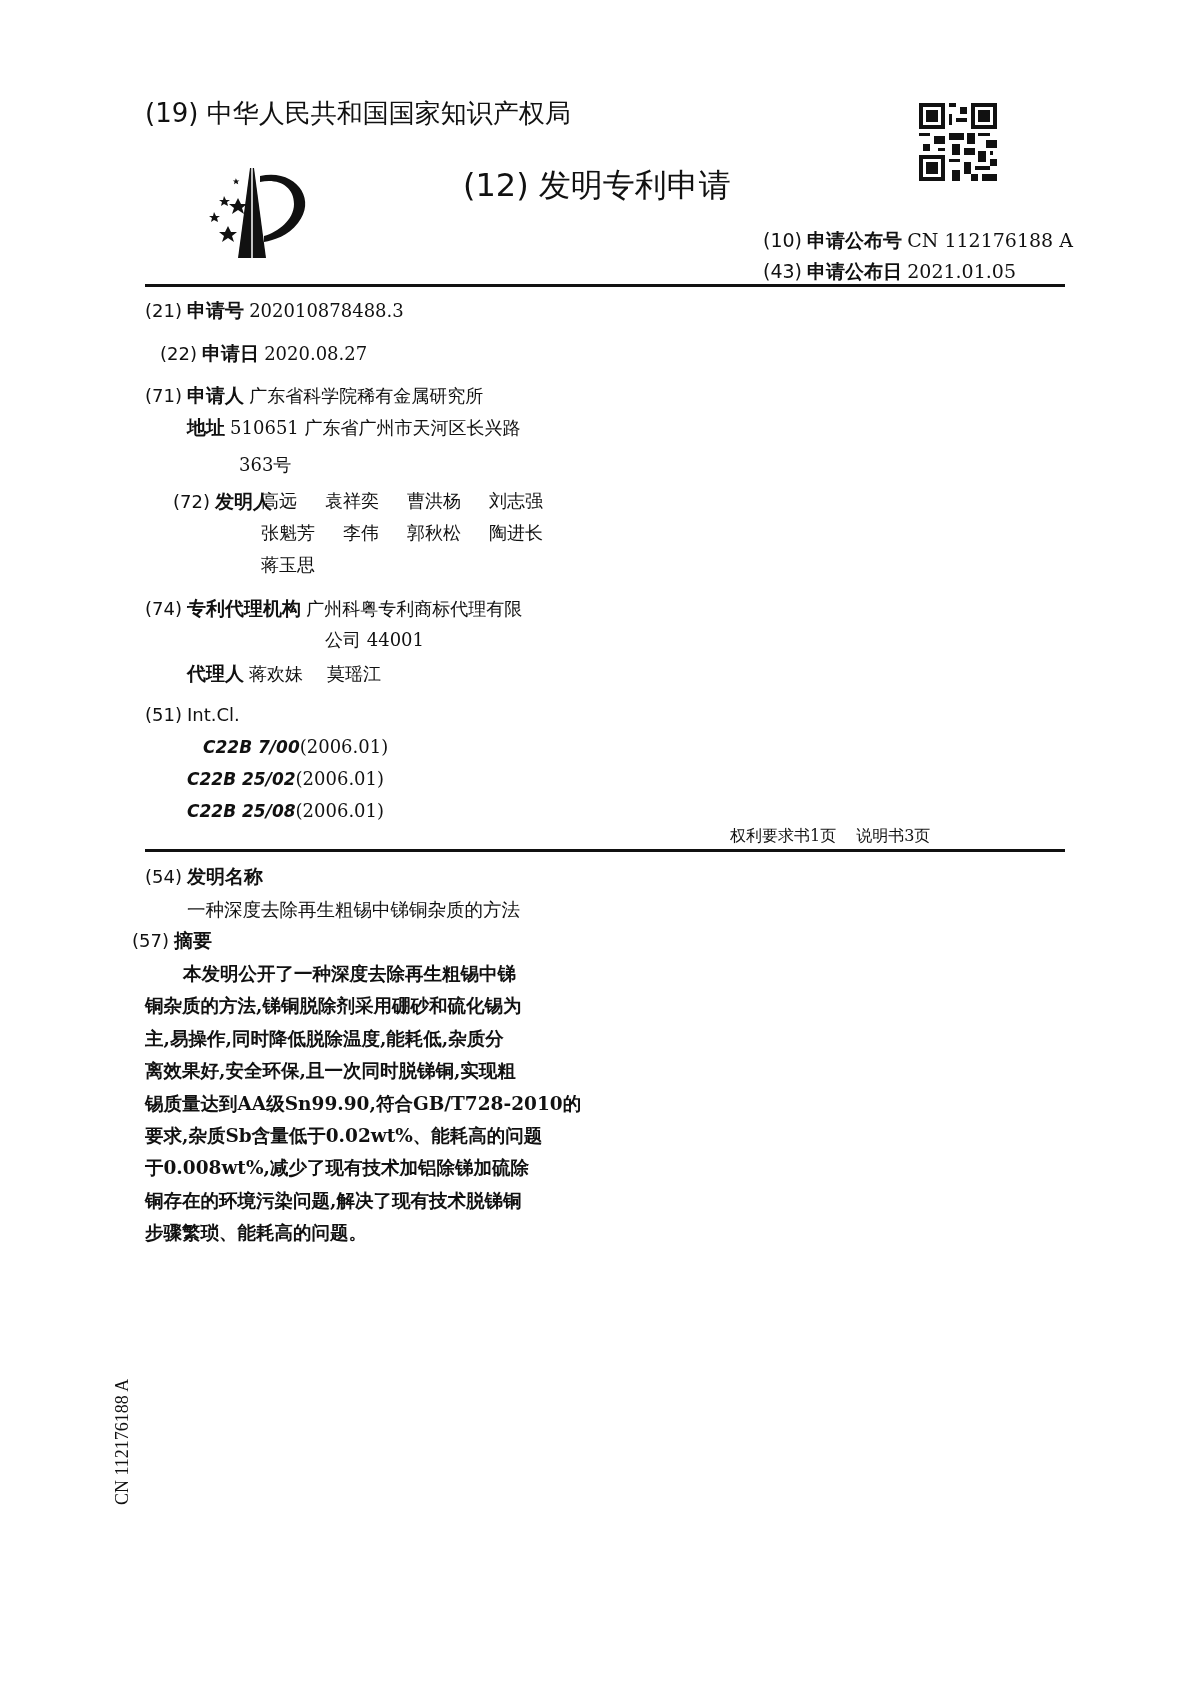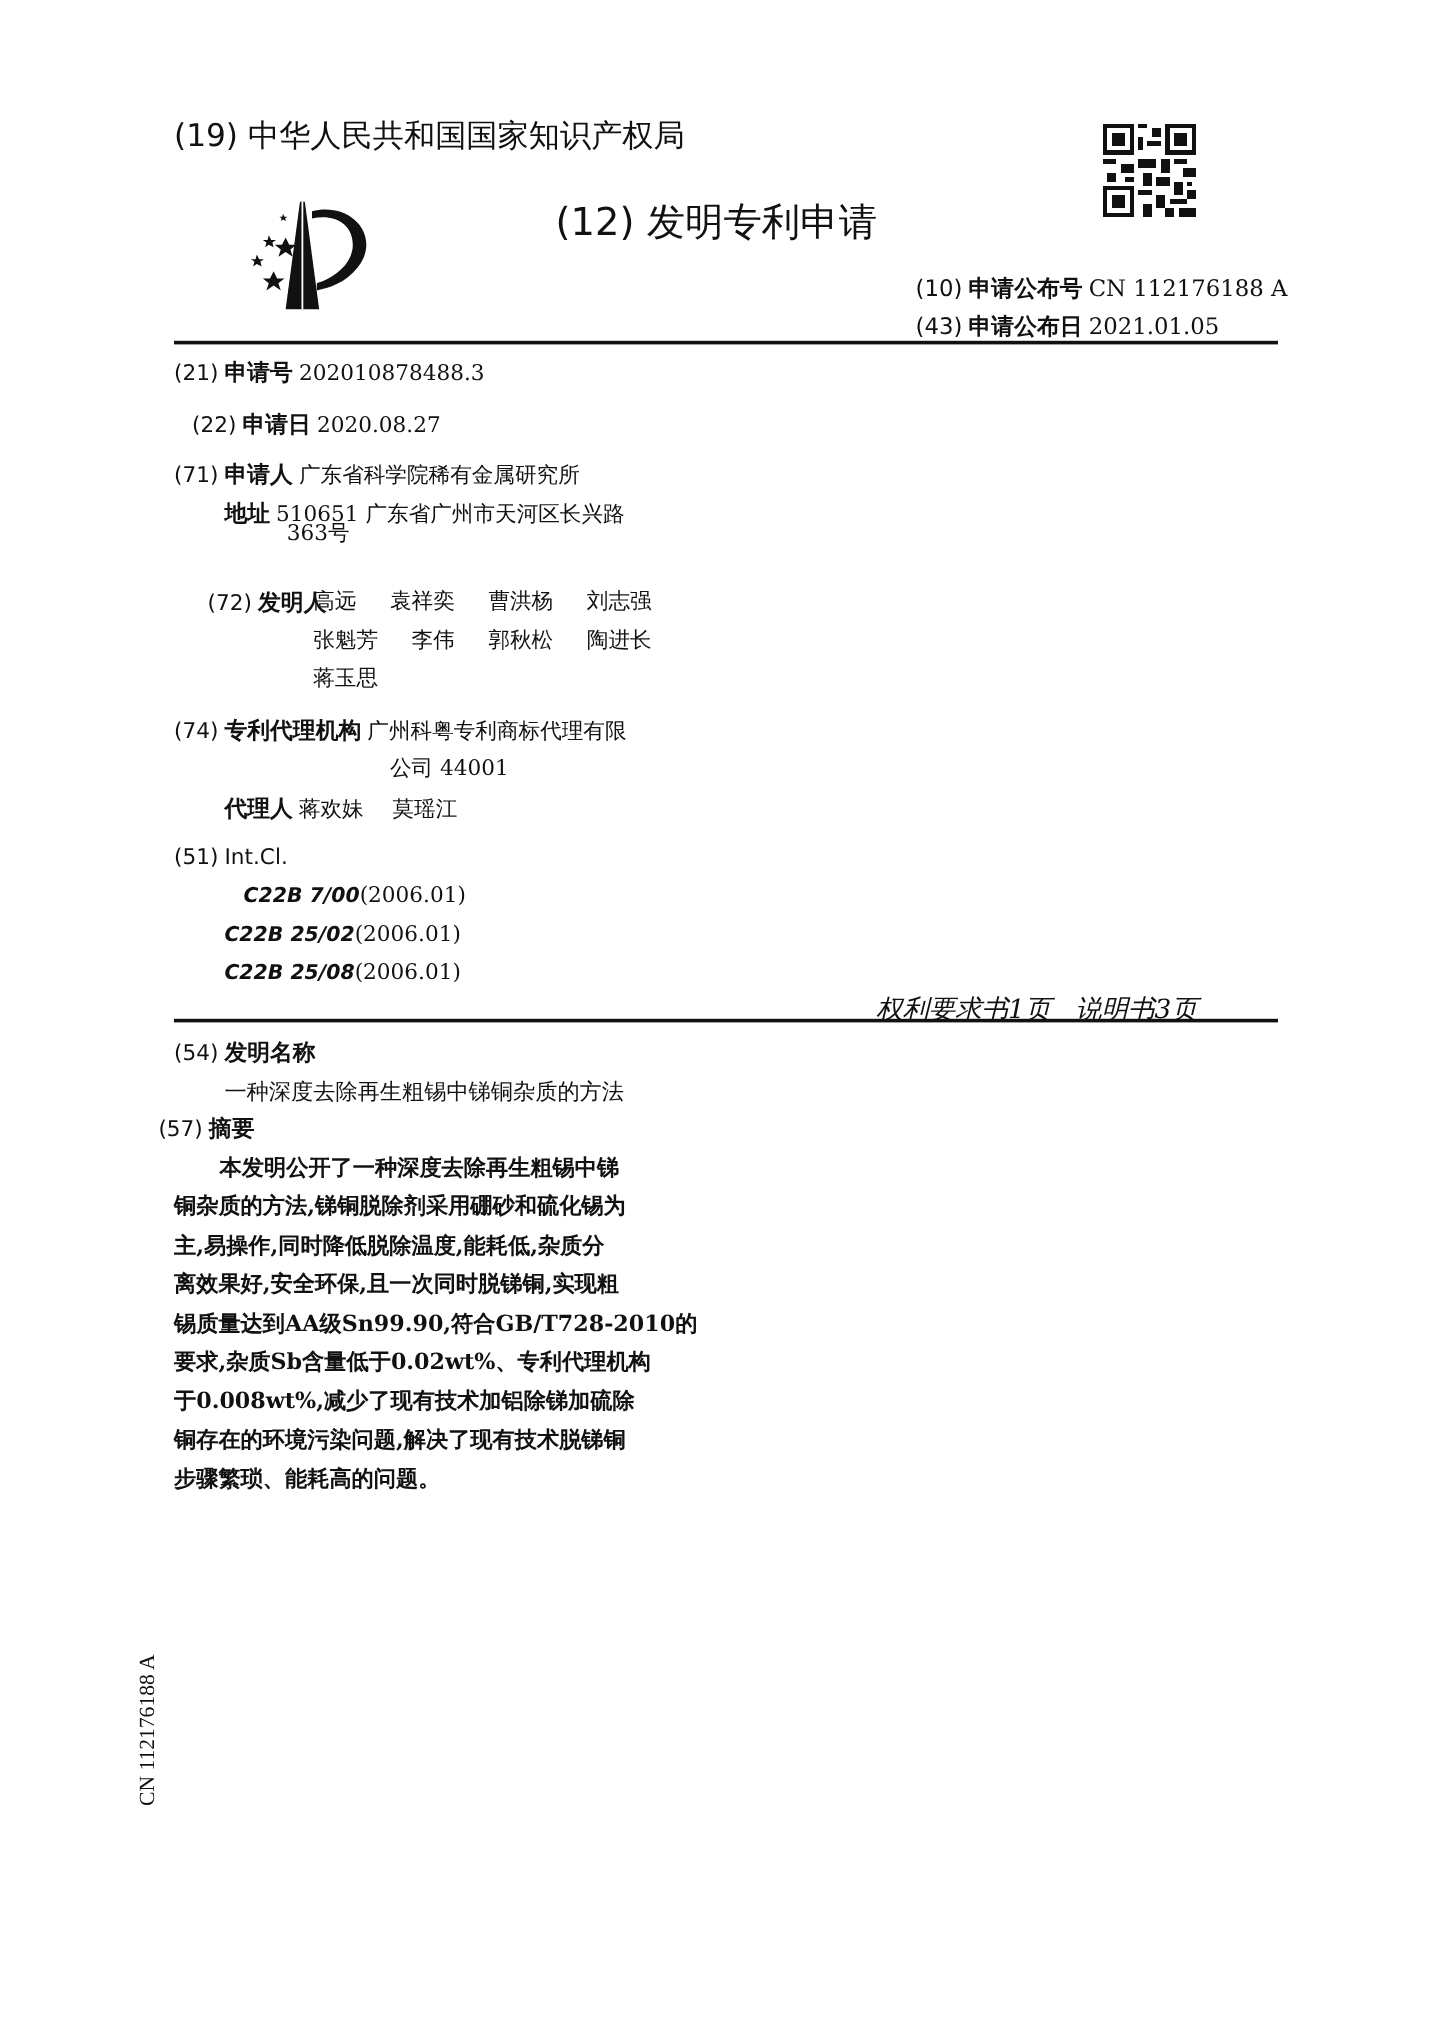--- a/index.html
+++ b/index.html
@@ -111,21 +111,21 @@
 
 <div class="abs" style="left:145px; top:383px;">
   <span class="num" style="font-size:18px;">(71)</span>
   <span class="label">申请人</span>
   <span class="val">广东省科学院稀有金属研究所</span>
 </div>
 <div class="abs" style="left:187px; top:415px;">
   <span class="label">地址</span>
   <span class="val">510651 广东省广州市天河区长兴路</span>
 </div>
-<div class="abs val" style="left:239px; top:432px;">363号</div>
+<div class="abs val" style="left:239px; top:453px;">363号</div>
 
 <div class="abs" style="left:145px; top:489px;margin-left:28px;">
   <span class="num" style="font-size:18px;">(72)</span>
   <span class="label">发明人</span>
 </div>
 <div class="abs val" style="left:261px; top:489px; word-spacing:0;">
   <span>高远</span><span style="display:inline-block;width:28px"></span><span>袁祥奕</span><span style="display:inline-block;width:28px"></span><span>曹洪杨</span><span style="display:inline-block;width:28px"></span><span>刘志强</span>
 </div>
 <div class="abs val" style="left:261px; top:521px;">
   <span>张魁芳</span><span style="display:inline-block;width:28px"></span><span>李伟</span><span style="display:inline-block;width:28px"></span><span>郭秋松</span><span style="display:inline-block;width:28px"></span><span>陶进长</span>
@@ -153,21 +153,21 @@
 <div class="abs" style="left:187px; top:736px;margin-left:16px;">
   <span class="ipc">C22B 7/00</span><span class="val mono">(2006.01)</span>
 </div>
 <div class="abs" style="left:187px; top:768px;">
   <span class="ipc">C22B 25/02</span><span class="val mono">(2006.01)</span>
 </div>
 <div class="abs" style="left:187px; top:800px;">
   <span class="ipc">C22B 25/08</span><span class="val mono">(2006.01)</span>
 </div>
 
-<div class="abs song" style="left:730px; top:826px; font-size:22px;font-style:italic;">
+<div class="abs song" style="left:730px; top:826px; font-size:16px;">
   <span>权利要求书1页</span><span style="display:inline-block;width:20px"></span><span>说明书3页</span>
 </div>
 
 <div class="rule" style="top:849px;"></div>
 
 <div class="abs" style="left:145px; top:864px;">
   <span class="num" style="font-size:18px;">(54)</span>
   <span class="label">发明名称</span>
 </div>
 <div class="abs val" style="left:187px; top:897px; font-size:18.5px;">一种深度去除再生粗锡中锑铜杂质的方法</div>
@@ -175,19 +175,19 @@
 <div class="abs" style="left:132px; top:928px;text-align:right;">
   <span class="num" style="font-size:18px;">(57)</span>
   <span class="label">摘要</span>
 </div>
 <div class="abstract" style="top:958px;font-weight:bold;">
   <div style="padding-left:38px;">本发明公开了一种深度去除再生粗锡中锑</div>
   <div>铜杂质的方法,锑铜脱除剂采用硼砂和硫化锡为</div>
   <div>主,易操作,同时降低脱除温度,能耗低,杂质分</div>
   <div>离效果好,安全环保,且一次同时脱锑铜,实现粗</div>
   <div>锡质量达到AA级Sn99.90,符合GB/T728-2010的</div>
-  <div>要求,杂质Sb含量低于0.02wt%、专利代理机构</div>
+  <div>要求,杂质Sb含量低于0.02wt%、能耗高的问题</div>
   <div>于0.008wt%,减少了现有技术加铝除锑加硫除</div>
   <div>铜存在的环境污染问题,解决了现有技术脱锑铜</div>
   <div>步骤繁琐、能耗高的问题。</div>
 </div>
 
 <div class="side">CN 112176188 A</div>
 
 </body></html>

